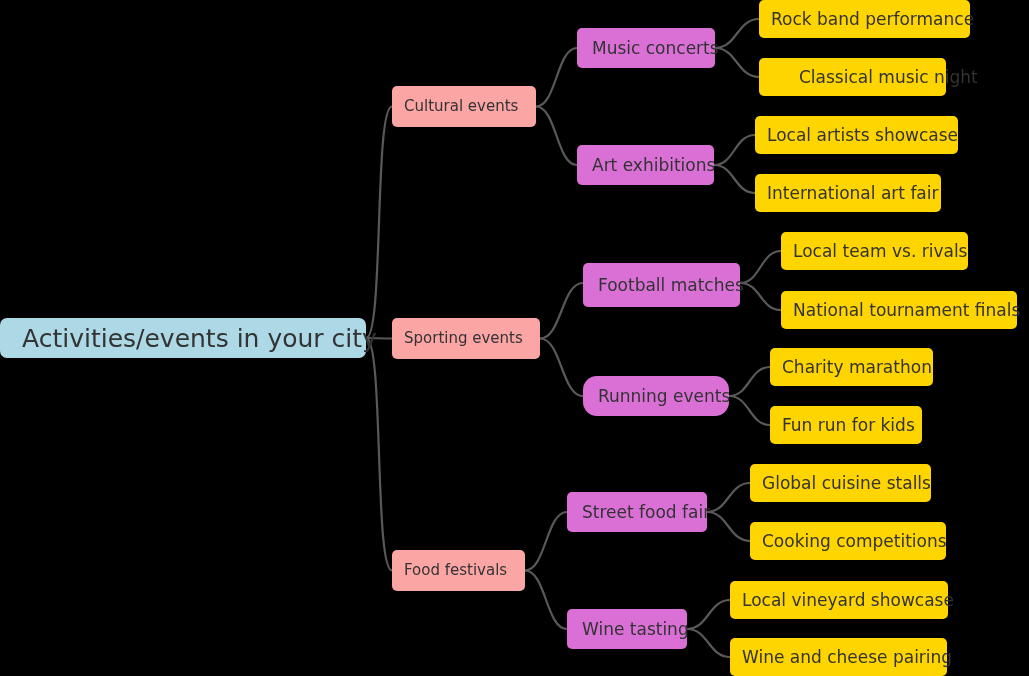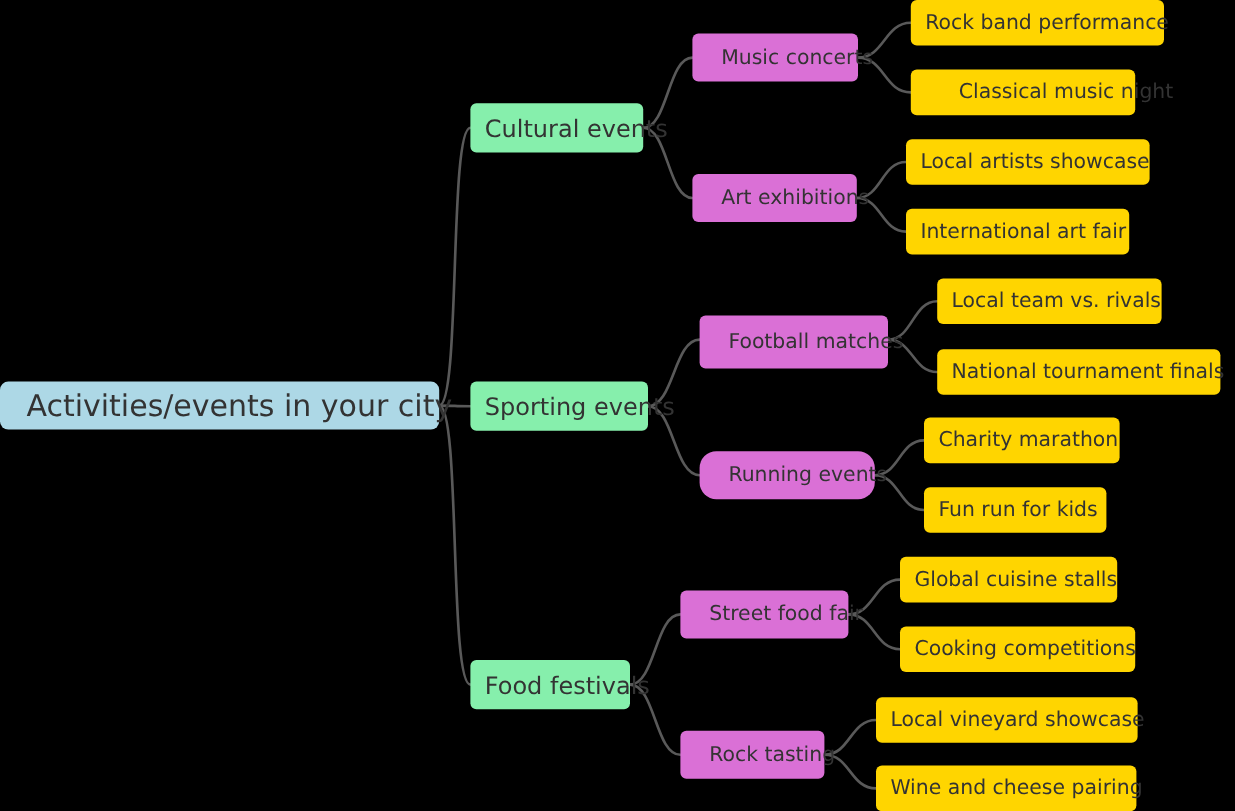--- a/index.html
+++ b/index.html
@@ -34,28 +34,28 @@
     white-space: nowrap;
     line-height: 1;
   }
   .node-root {
     background: #ADD8E6;
     font-size: 25px;
     padding: 0 22px;
     border-radius: 7px;
   }
   .node-l1 {
-    background: #86efac;
-    font-size: 20px;
+    background: #fca5a5;
+    font-size: 15px;
     padding: 0 12px;
   }
   .node-l2 {
     background: #DA70D6;
     font-size: 17px;
-    padding: 0 24px;
+    padding: 0 15px;
   }
   .node-leaf {
     background: #FFD500;
     font-size: 17px;
     padding: 0 12px;
   }
 </style>
 </head>
 <body>
 
@@ -96,17 +96,17 @@
       <div class="node node-l2" style="left: 583px; top: 263px; width: 157px; height: 44px;">Football matches</div>
       <div class="node node-leaf" style="left: 770px; top: 348px; width: 163px; height: 38px;">Charity marathon</div>
       <div class="node node-leaf" style="left: 770px; top: 406px; width: 152px; height: 38px;">Fun run for kids</div>
       <div class="node node-l2" style="left: 583px; top: 376px; width: 146px; height: 40px; border-radius: 14px;">Running events</div>
       <div class="node node-l1" style="left: 392px; top: 318px; width: 148px; height: 41px;">Sporting events</div>
       <div class="node node-leaf" style="left: 750px; top: 464px; width: 181px; height: 38px;">Global cuisine stalls</div>
       <div class="node node-leaf" style="left: 750px; top: 522px; width: 196px; height: 38px;">Cooking competitions</div>
       <div class="node node-l2" style="left: 567px; top: 492px; width: 140px; height: 40px;">Street food fair</div>
       <div class="node node-leaf" style="left: 730px; top: 581px; width: 218px; height: 38px;">Local vineyard showcase</div>
       <div class="node node-leaf" style="left: 730px; top: 638px; width: 217px; height: 38px;">Wine and cheese pairing</div>
-      <div class="node node-l2" style="left: 567px; top: 609px; width: 120px; height: 40px;">Rock tasting</div>
+      <div class="node node-l2" style="left: 567px; top: 609px; width: 120px; height: 40px;">Wine tasting</div>
       <div class="node node-l1" style="left: 392px; top: 550px; width: 133px; height: 41px;">Food festivals</div>
       <div class="node node-root" style="left: 0px; top: 318px; width: 366px; height: 40px;">Activities/events in your city</div>
     </div>
 </div>
 
 </body></html>

